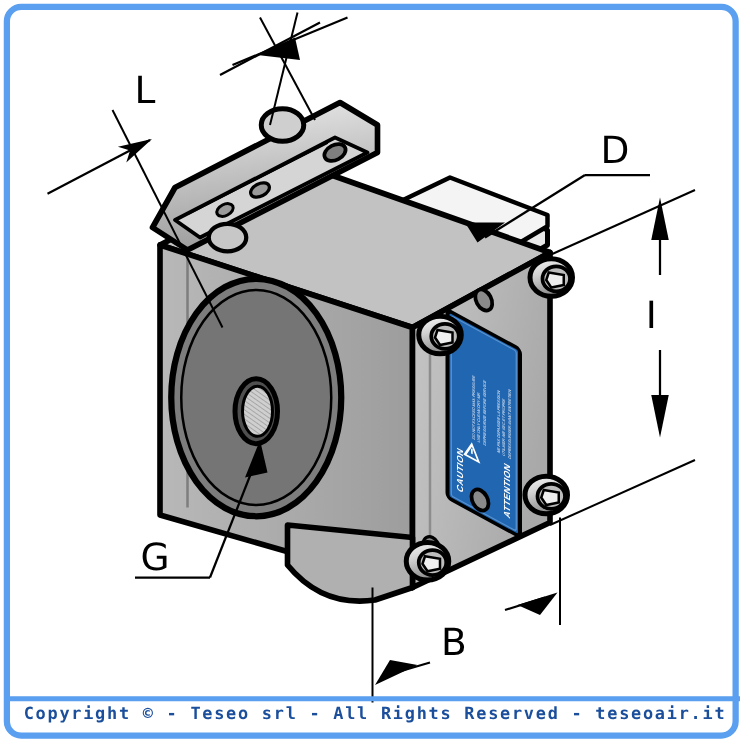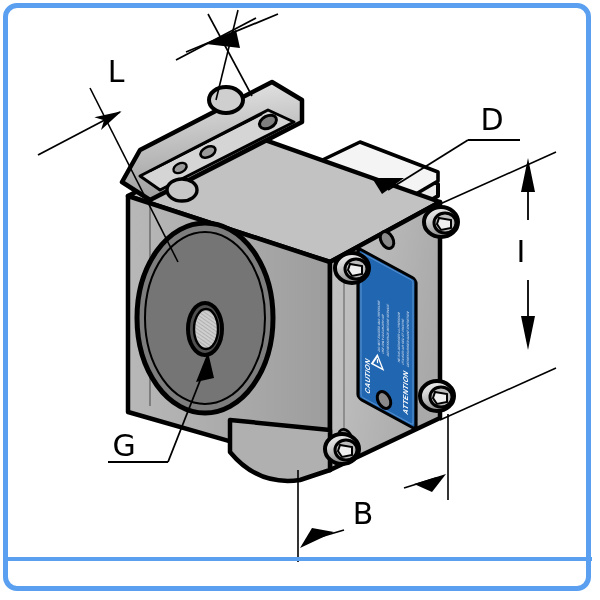--- a/index.html
+++ b/index.html
@@ -203,14 +203,15 @@
     <g>
       <line x1="108" y1="462" x2="168" y2="462" stroke="#000" stroke-width="1.8"></line>
       <line x1="168" y1="462" x2="205" y2="368" stroke="#000" stroke-width="1.8"></line>
       <path d="M208 352 L196 382 L214 378 Z" fill="#000"></path>
       <text class="dim-label" x="124" y="456" text-anchor="middle">G</text>
     </g>
 
   </svg>
 
   <div class="footer-rule"></div>
+  <div id="footer-text">Copyright © - Teseo srl - All Rights Reserved - teseoair.it</div>
 
 </div>
 
 </body></html>

